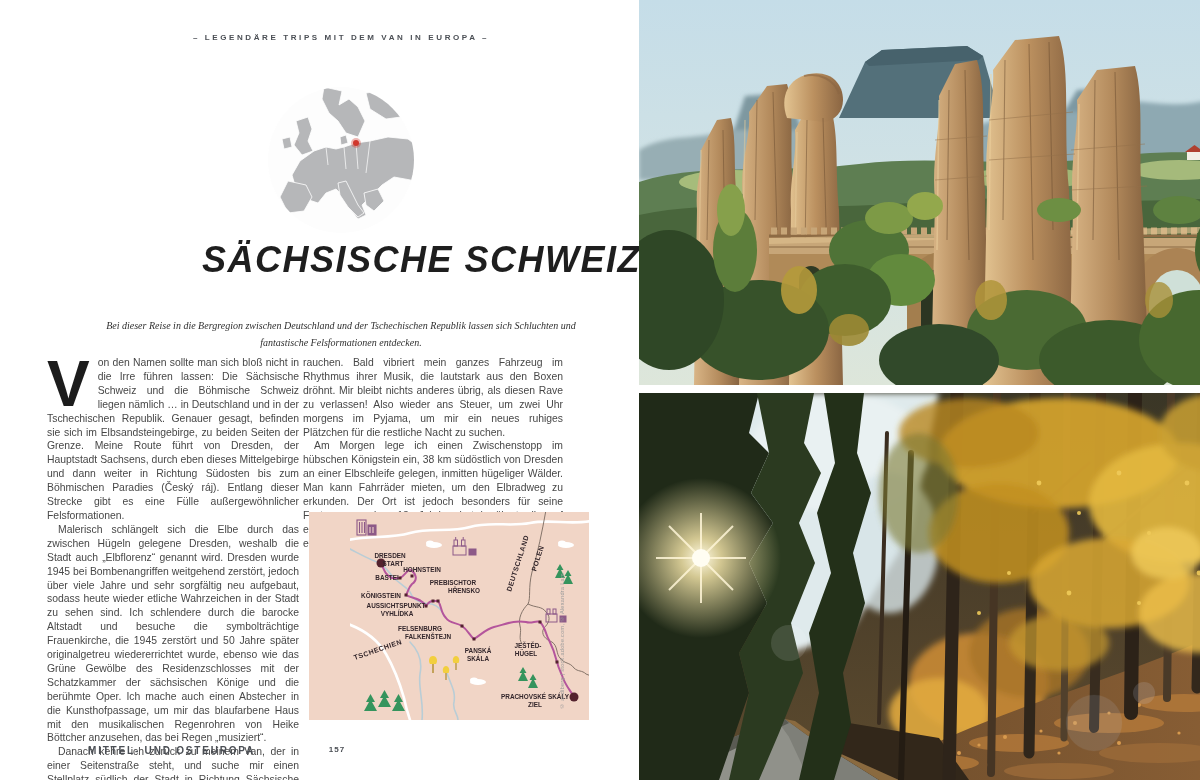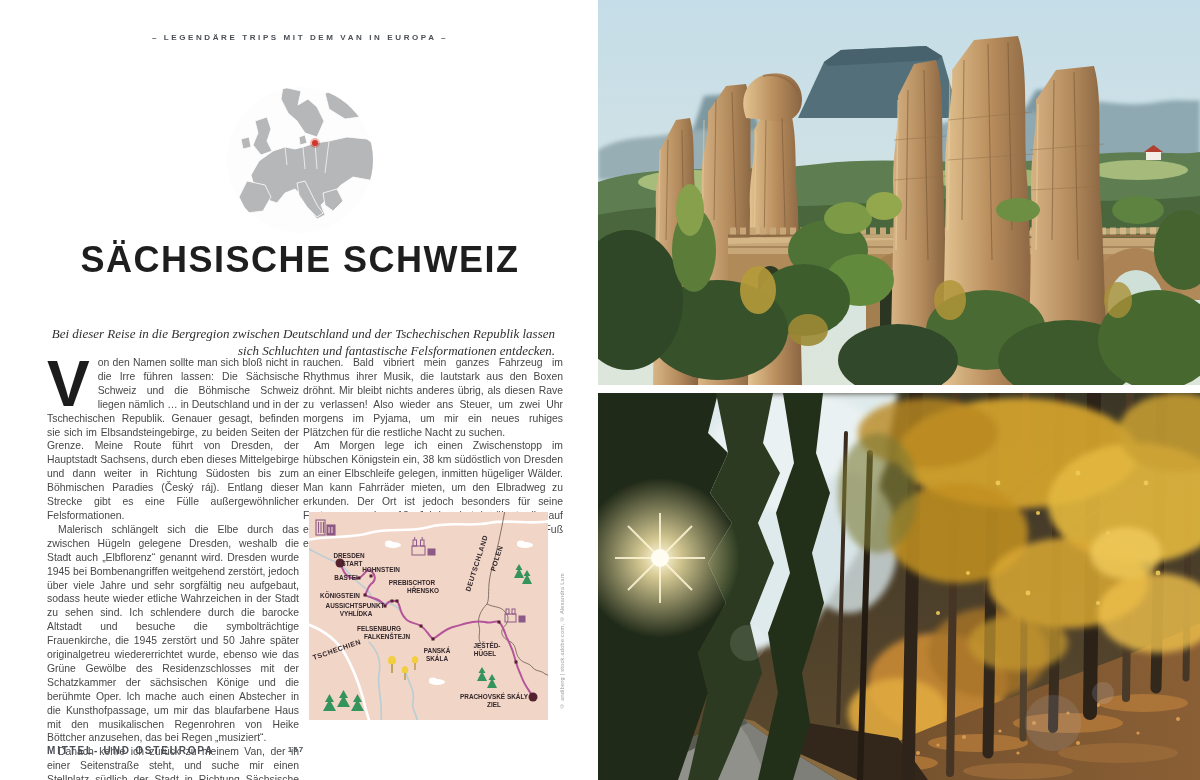--- a/index.html
+++ b/index.html
@@ -1,37 +1,37 @@
 <!DOCTYPE html>
 <html lang="de"><head>
 <meta charset="utf-8">
 <style>
   html,body{margin:0;padding:0;}
   body{
     width:1200px;height:780px;position:relative;background:#ffffff;
     font-family:"Liberation Sans", sans-serif;overflow:hidden;
     -webkit-font-smoothing:antialiased;
   }
-  .abs{position:absolute;}
+  .abs{position:absolute;padding-left:41px;}
 
   
   .tagline{
     left:0;top:33px;width:600px;text-align:center;
     font-size:8px;font-weight:bold;letter-spacing:2.6px;color:#4b4f55;
   }
   .europe-wrap{left:225px;top:85px;width:150px;height:150px;}
 
   .title{
-    left:0;top:240px;width:600px;text-align:center;
-    font-weight:bold;color:#1e1e1e;font-size:36px;line-height:39px;letter-spacing:1.5px;
+    left:0;top:240px;width:600px;text-align:right;
+    font-weight:bold;color:#1e1e1e;font-size:36px;line-height:39px;letter-spacing:1.5px;font-style:italic;
   }
   .subtitle{
-    left:45px;top:317px;width:510px;text-align:right;
+    left:45px;top:317px;width:510px;text-align:center;
     font-family:"Liberation Serif", serif;font-style:italic;
-    font-size:13px;line-height:17px;color:#2f2f2f;margin-top:8px;
+    font-size:10px;line-height:17px;color:#2f2f2f;
   }
 
   .col{position:absolute;top:356px;font-size:10.4px;line-height:13.9px;color:#474747;text-align:justify;}
   .col1{left:47px;width:252px;}
   .col2{left:303px;width:260px;}
   .col p{margin:0;}
   .col p.indent{text-indent:11px;}
   .dropcap{
     float:left;font-size:64px;line-height:52px;font-weight:bold;color:#1c1c1c;
     padding:2px 8px 0 0;font-family:"Liberation Sans",sans-serif;

